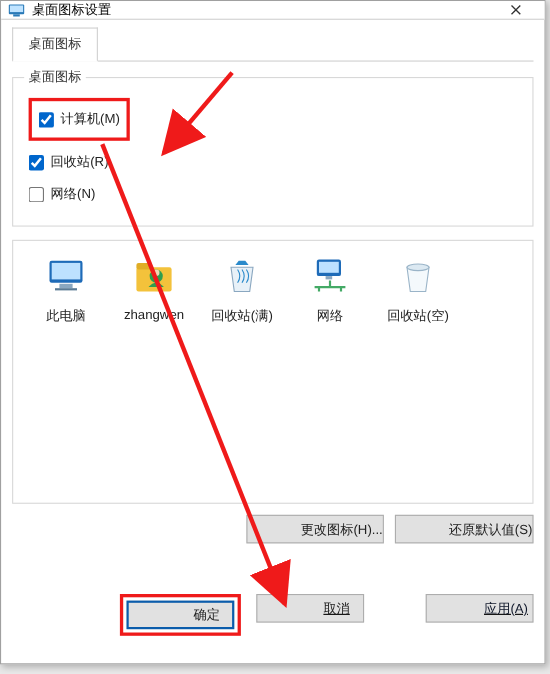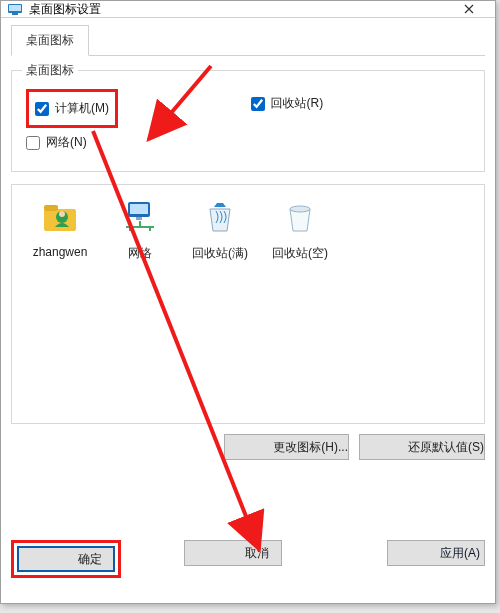--- a/index.html
+++ b/index.html
@@ -32,21 +32,21 @@
   }
 
   .groupbox {
     border: 1px solid #d8d8d8; margin-top: 14px; padding: 18px 14px 14px 14px; position: relative;
   }
   .groupbox > .legend {
     position: absolute; top: -9px; left: 10px; background: #fff; padding: 0 4px;
     font-size: 12px; color: #333;
   }
 
-  .checkrow { display: flex; gap: 5px; }
+  .checkrow { display: flex; gap: 5px; flex-direction: column; }
   .checkcol { width: 50%; }
   .checkbox { display: flex; align-items: center; font-size: 12px; color: #222; margin: 6px 0; user-select: none; }
   .checkbox input { width: 14px; height: 14px; margin: 0 6px 0 0; accent-color: #0066cc; }
 
   .hl-red { border: 3px solid #ef1a1a; padding: 2px 6px; display: inline-flex; }
 
   .iconpane {
     border: 1px solid #d8d8d8; margin-top: 12px; height: 240px; padding: 12px 8px;
     display: flex; align-items: flex-start;
   }
@@ -56,21 +56,21 @@
   .belowrow { display: flex; justify-content: flex-end; gap: 10px; margin-top: 10px; }
   .btn {
     min-width: 98px; height: 26px; font-size: 12px; background: #e1e1e1;
     border: 1px solid #adadad; color: #222; display: inline-flex;
     align-items: center; justify-content: center; padding-left: 48px;
   }
   .btn.disabled { color: #0f172a; margin-left: 42px; }
 
   .allowrow { margin-top: 18px; }
 
-  .footer { margin-top: auto; display: flex; justify-content: space-between; gap: 14px; padding: 4px 0 2px 0; }
+  .footer { margin-top: auto; display: flex; justify-content: flex-end; gap: 14px; padding: 4px 0 2px 0; text-decoration: underline; }
   .btn.primary { border: 2px solid #0b5cab; background: #e1e1e1; }
   .hl-ok { border: 3px solid #ef1a1a; padding: 3px; display: inline-block; }
 
   
   .arrow-overlay { position: absolute; left: 0; top: 0; width: 496px; height: 604px; pointer-events: none; }
 </style>
 </head>
 <body>
 
 <div class="window">
@@ -125,49 +125,60 @@
             <span>网络(N)</span>
           </label>
         </div>
       </div>
     </div>
 
     <div class="iconpane">
       <div class="iconitem">
         <div class="glyph">
           <svg viewBox="0 0 40 40">
+              <rect x="5" y="6" width="30" height="20" rx="2" fill="#1e6bb8"></rect>
+              <rect x="7" y="8" width="26" height="15" fill="#bde1ff"></rect>
+              <rect x="14" y="27" width="12" height="4" fill="#8aa7c0"></rect>
+              <rect x="10" y="31" width="20" height="2" fill="#5a7a94"></rect>
+            </svg>
+        </div>
+        <div>此电脑</div>
+      </div>
+      <div class="iconitem">
+        <div class="glyph">
+          <svg viewBox="0 0 40 40">
               <rect x="4" y="12" width="32" height="22" rx="2" fill="#f3c23b"></rect>
               <rect x="4" y="8" width="14" height="6" rx="2" fill="#e0ad25"></rect>
               <circle cx="22" cy="20" r="6" fill="#2e9e4f"></circle>
               <circle cx="22" cy="17" r="3" fill="#f2d6b3"></circle>
               <path d="M15 30 q7 -8 14 0" fill="#2e9e4f"></path>
             </svg>
         </div>
         <div>zhangwen</div>
       </div>
       <div class="iconitem">
         <div class="glyph">
           <svg viewBox="0 0 40 40">
+              <path d="M10 12 h20 l-3 22 h-14 z" fill="#e8f1f8" stroke="#8aa7c0"></path>
+              <path d="M14 10 l3 -4 h6 l3 4" fill="#2a8acb"></path>
+              <path d="M16 14 q4 6 0 12 M20 14 q4 6 0 12 M24 14 q4 6 0 12" stroke="#2a8acb" fill="none"></path>
+            </svg>
+        </div>
+        <div>回收站(满)</div>
+      </div>
+      <div class="iconitem">
+        <div class="glyph">
+          <svg viewBox="0 0 40 40">
               <rect x="8" y="5" width="22" height="15" rx="2" fill="#1e6bb8"></rect>
               <rect x="10" y="7" width="18" height="10" fill="#bde1ff"></rect>
               <rect x="16" y="20" width="6" height="3" fill="#8aa7c0"></rect>
               <path d="M6 30 h28 M20 24 v6 M10 30 v4 M30 30 v4" stroke="#4a6" stroke-width="2" fill="none"></path>
             </svg>
         </div>
         <div>网络</div>
-      </div>
-      <div class="iconitem">
-        <div class="glyph">
-          <svg viewBox="0 0 40 40">
-              <path d="M10 12 h20 l-3 22 h-14 z" fill="#e8f1f8" stroke="#8aa7c0"></path>
-              <path d="M14 10 l3 -4 h6 l3 4" fill="#2a8acb"></path>
-              <path d="M16 14 q4 6 0 12 M20 14 q4 6 0 12 M24 14 q4 6 0 12" stroke="#2a8acb" fill="none"></path>
-            </svg>
-        </div>
-        <div>回收站(满)</div>
       </div>
       <div class="iconitem">
         <div class="glyph">
           <svg viewBox="0 0 40 40">
               <path d="M10 12 h20 l-3 22 h-14 z" fill="#f4f9fc" stroke="#9ab4c8"></path>
               <ellipse cx="20" cy="12" rx="10" ry="3" fill="#dce9f2" stroke="#9ab4c8"></ellipse>
             </svg>
         </div>
         <div>回收站(空)</div>
       </div>

